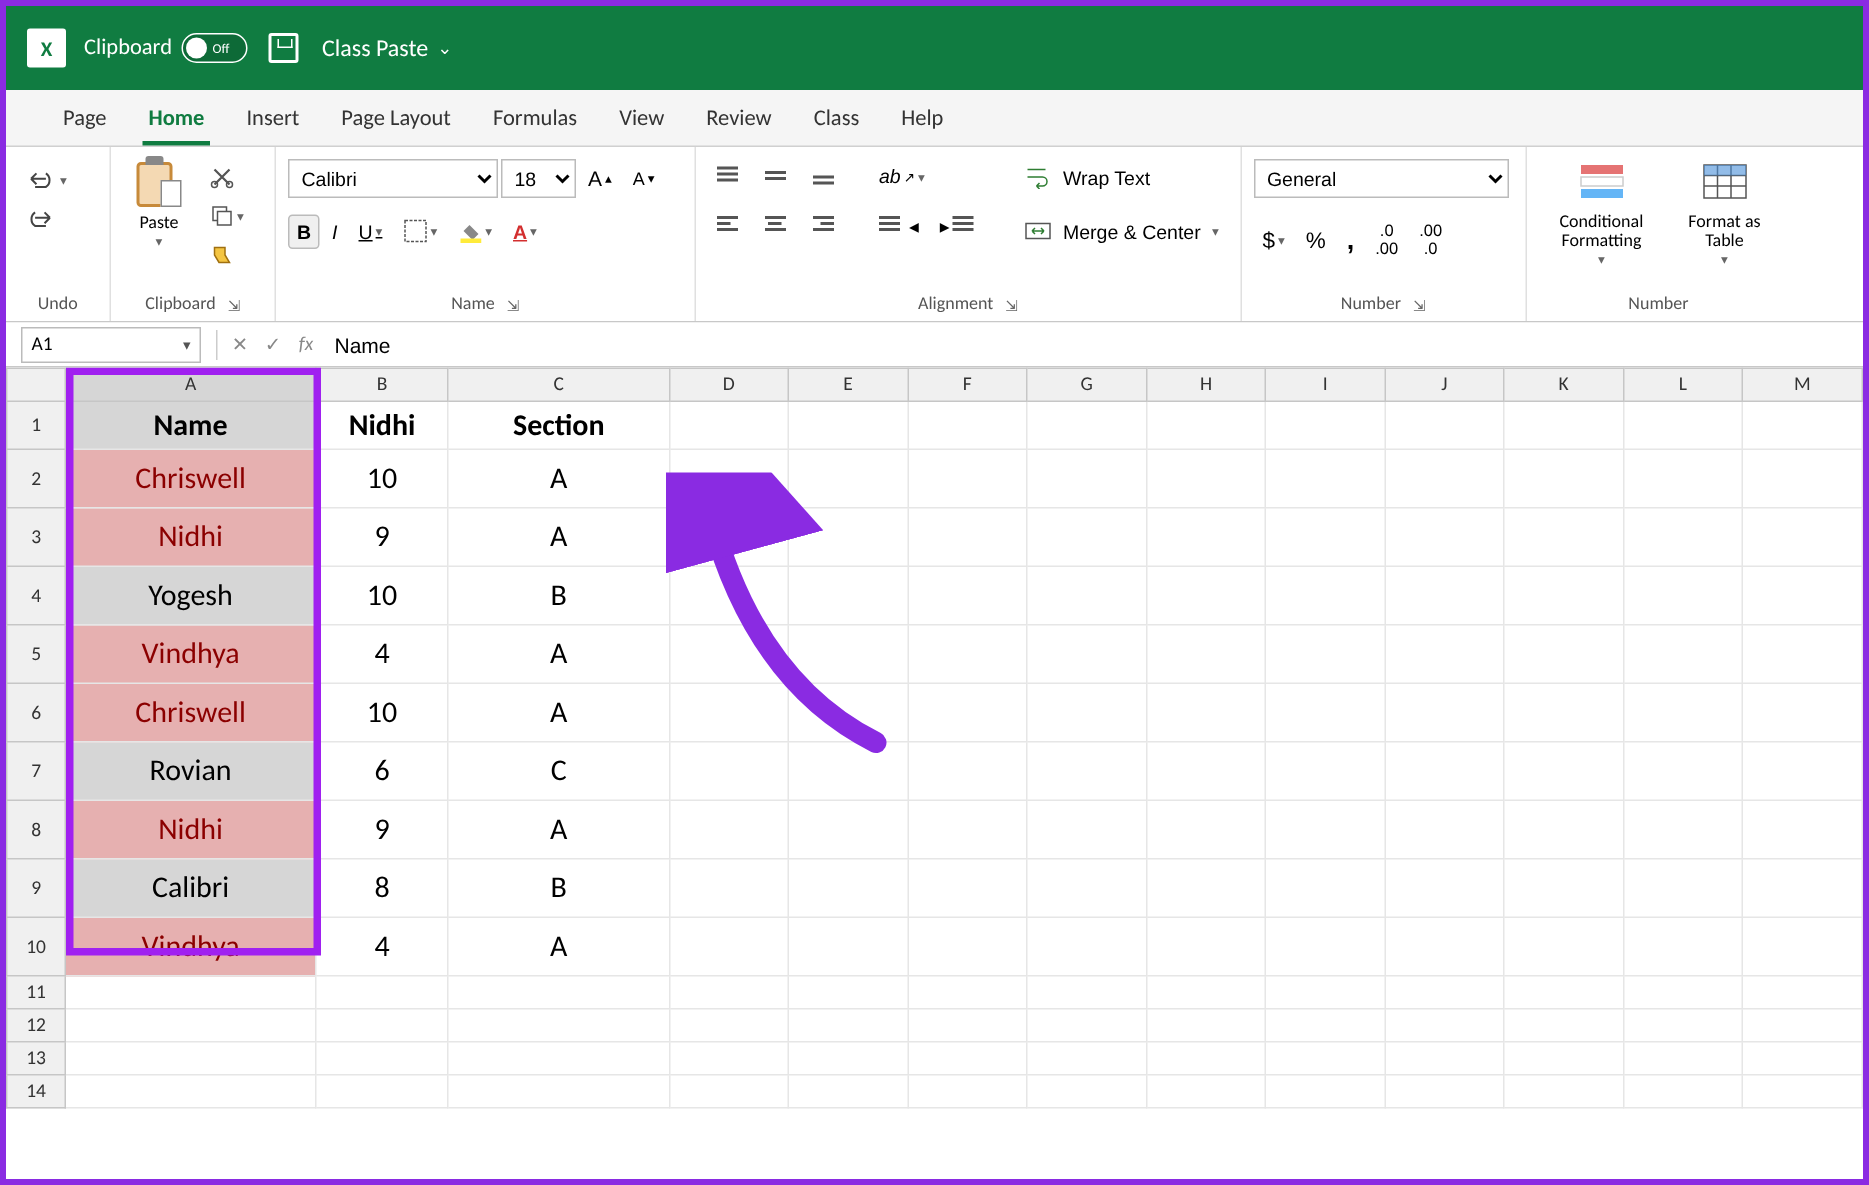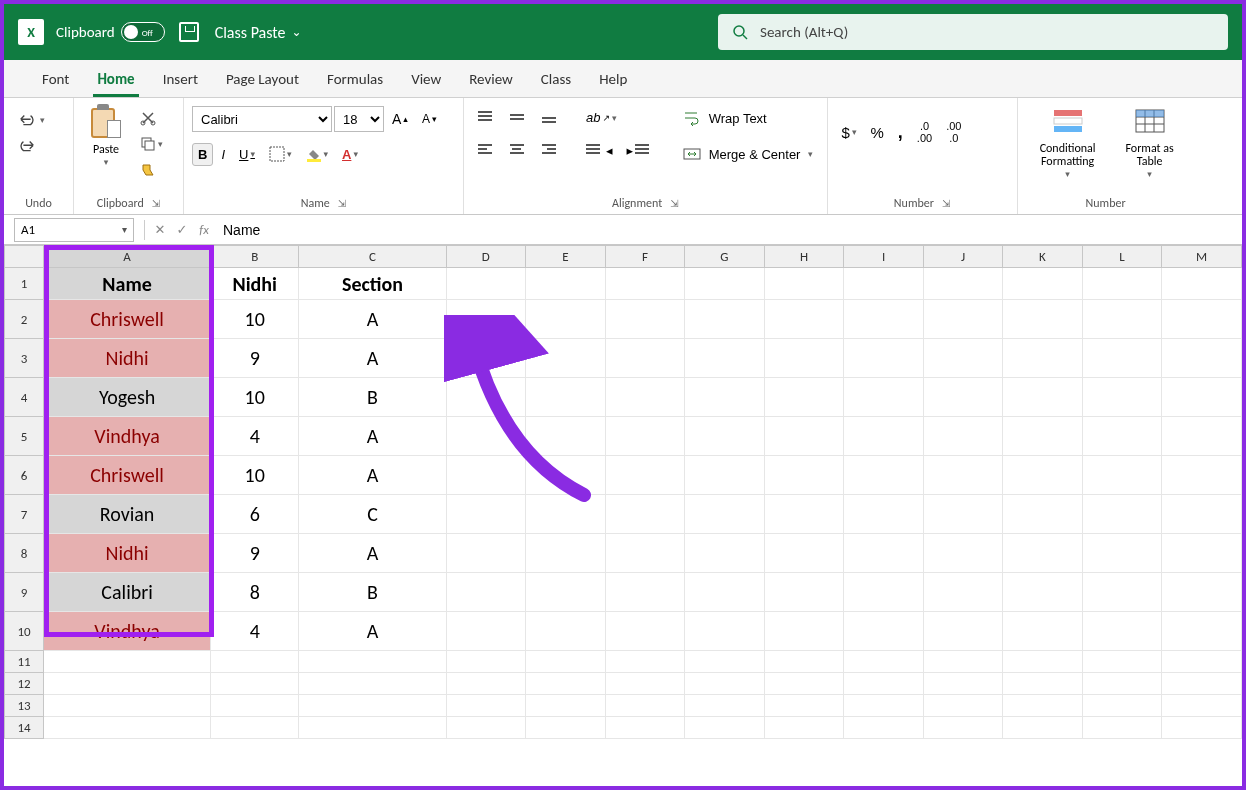--- a/index.html
+++ b/index.html
@@ -83,31 +83,24 @@
 
 <div class="titlebar">
   <div class="excel-icon">X</div>
   <span class="autosave-label">Clipboard</span>
   <div class="toggle">
       <span class="toggle-text">Off</span>
     </div>
   <div class="save-icon"></div>
   <span class="filename">Class Paste</span>
   <span class="chevron">⌄</span>
-  <div class="searchbox">
-    <svg viewBox="0 0 16 16" fill="none" stroke="#107c41" stroke-width="1.5">
-        <circle cx="7" cy="7" r="5"></circle>
-        <line x1="11" y1="11" x2="15" y2="15"></line>
-      </svg>
-    <span class="searchbox-text">Search (Alt+Q)</span>
-  </div>
 </div>
 
 <div class="tabs">
-  <div class="tab">Font</div>
+  <div class="tab">Page</div>
   <div class="tab active">Home</div>
   <div class="tab">Insert</div>
   <div class="tab">Page Layout</div>
   <div class="tab">Formulas</div>
   <div class="tab">View</div>
   <div class="tab">Review</div>
   <div class="tab">Class</div>
   <div class="tab">Help</div>
 </div>
 
@@ -287,20 +280,21 @@
       </div>
     </div>
     <div class="rgroup-label">
         <span>Alignment</span>
         <span class="launcher">⇲</span>
       </div>
   </div>
 
   <div class="rgroup" style="min-width:190px">
     <div class="rgroup-body vcol" style="padding-top:4px">
+      <select class="font-select" style="width:170px"><option>General</option></select>
       <div class="hrow" style="margin-top:10px">
         <button class="rbtn" style="font-size:15px">$<span class="smchev">▾</span></button>
         <button class="rbtn" style="font-size:15px">%</button>
         <button class="rbtn" style="font-size:18px;font-weight:bold">,</button>
         <button class="rbtn" style="font-size:11px">.0<br>.00</button>
         <button class="rbtn" style="font-size:11px">.00<br>.0</button>
       </div>
     </div>
     <div class="rgroup-label">
         <span>Number</span>

